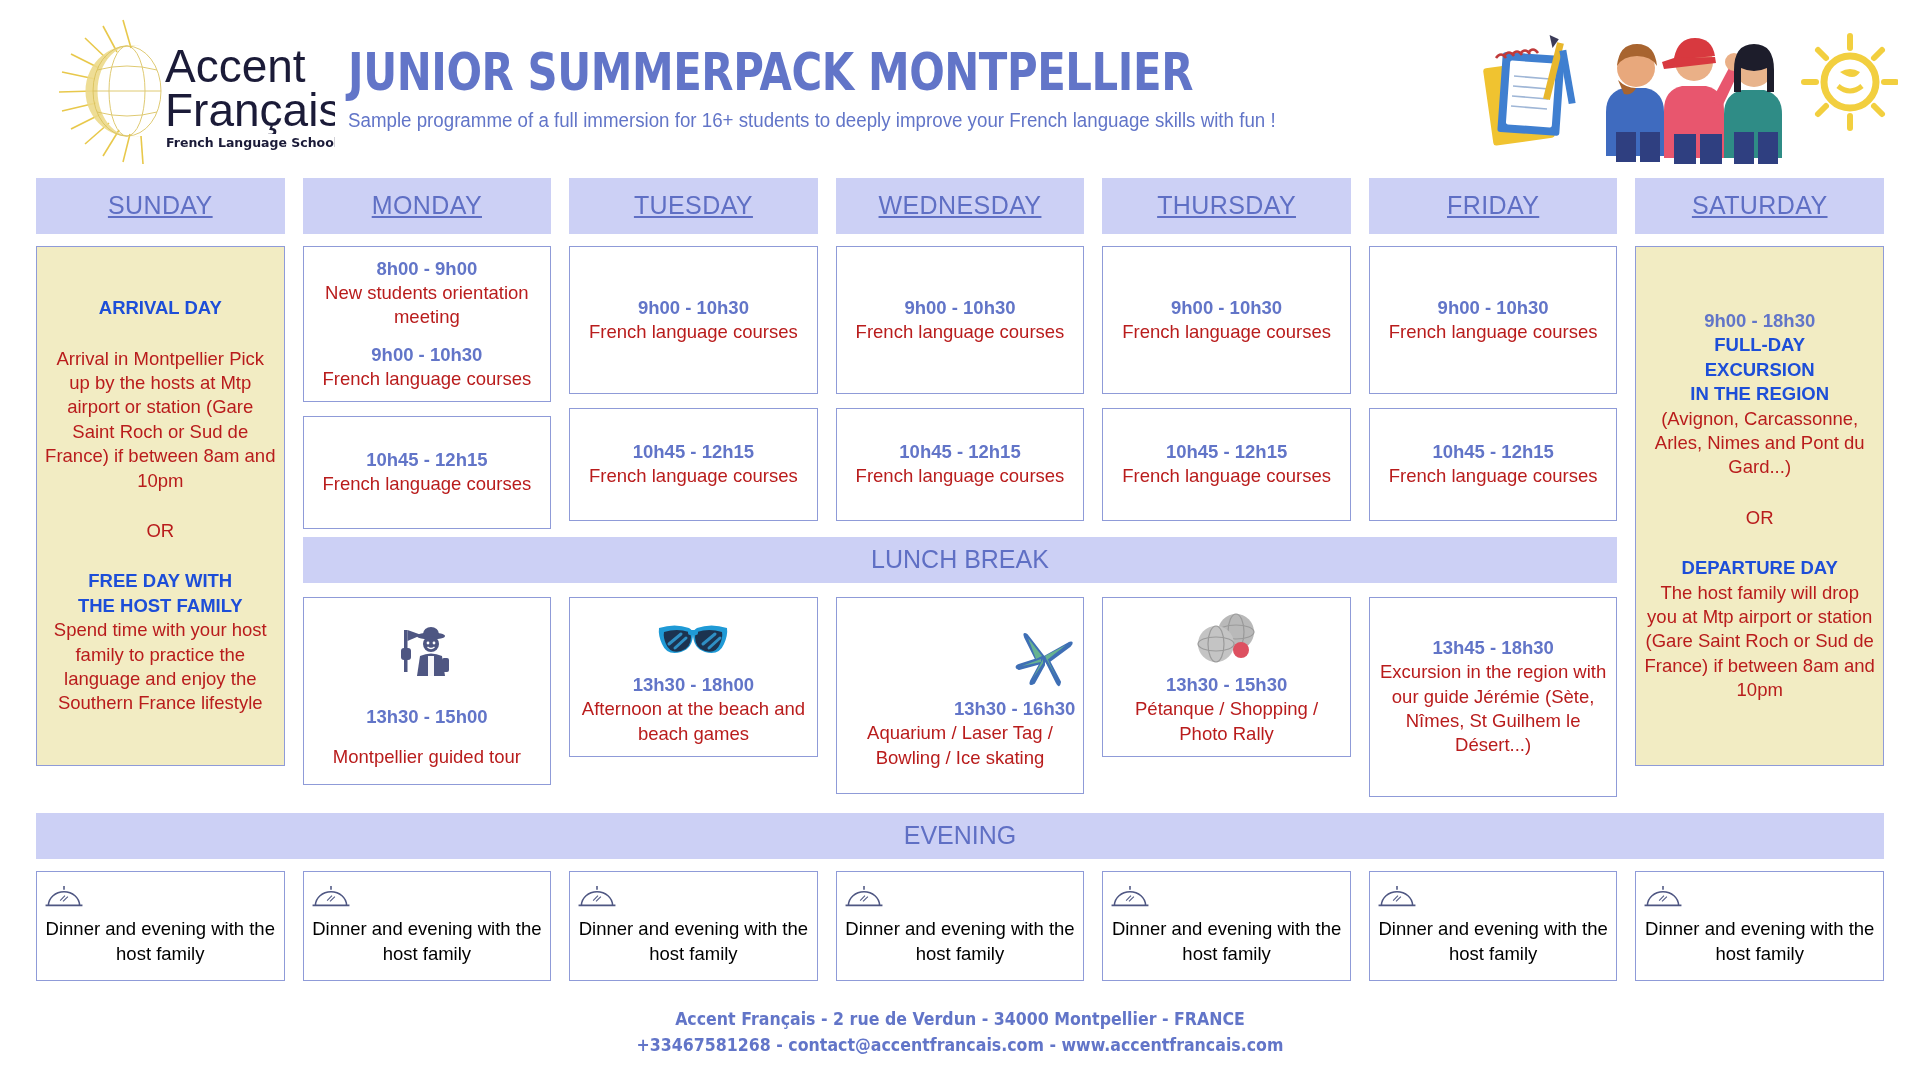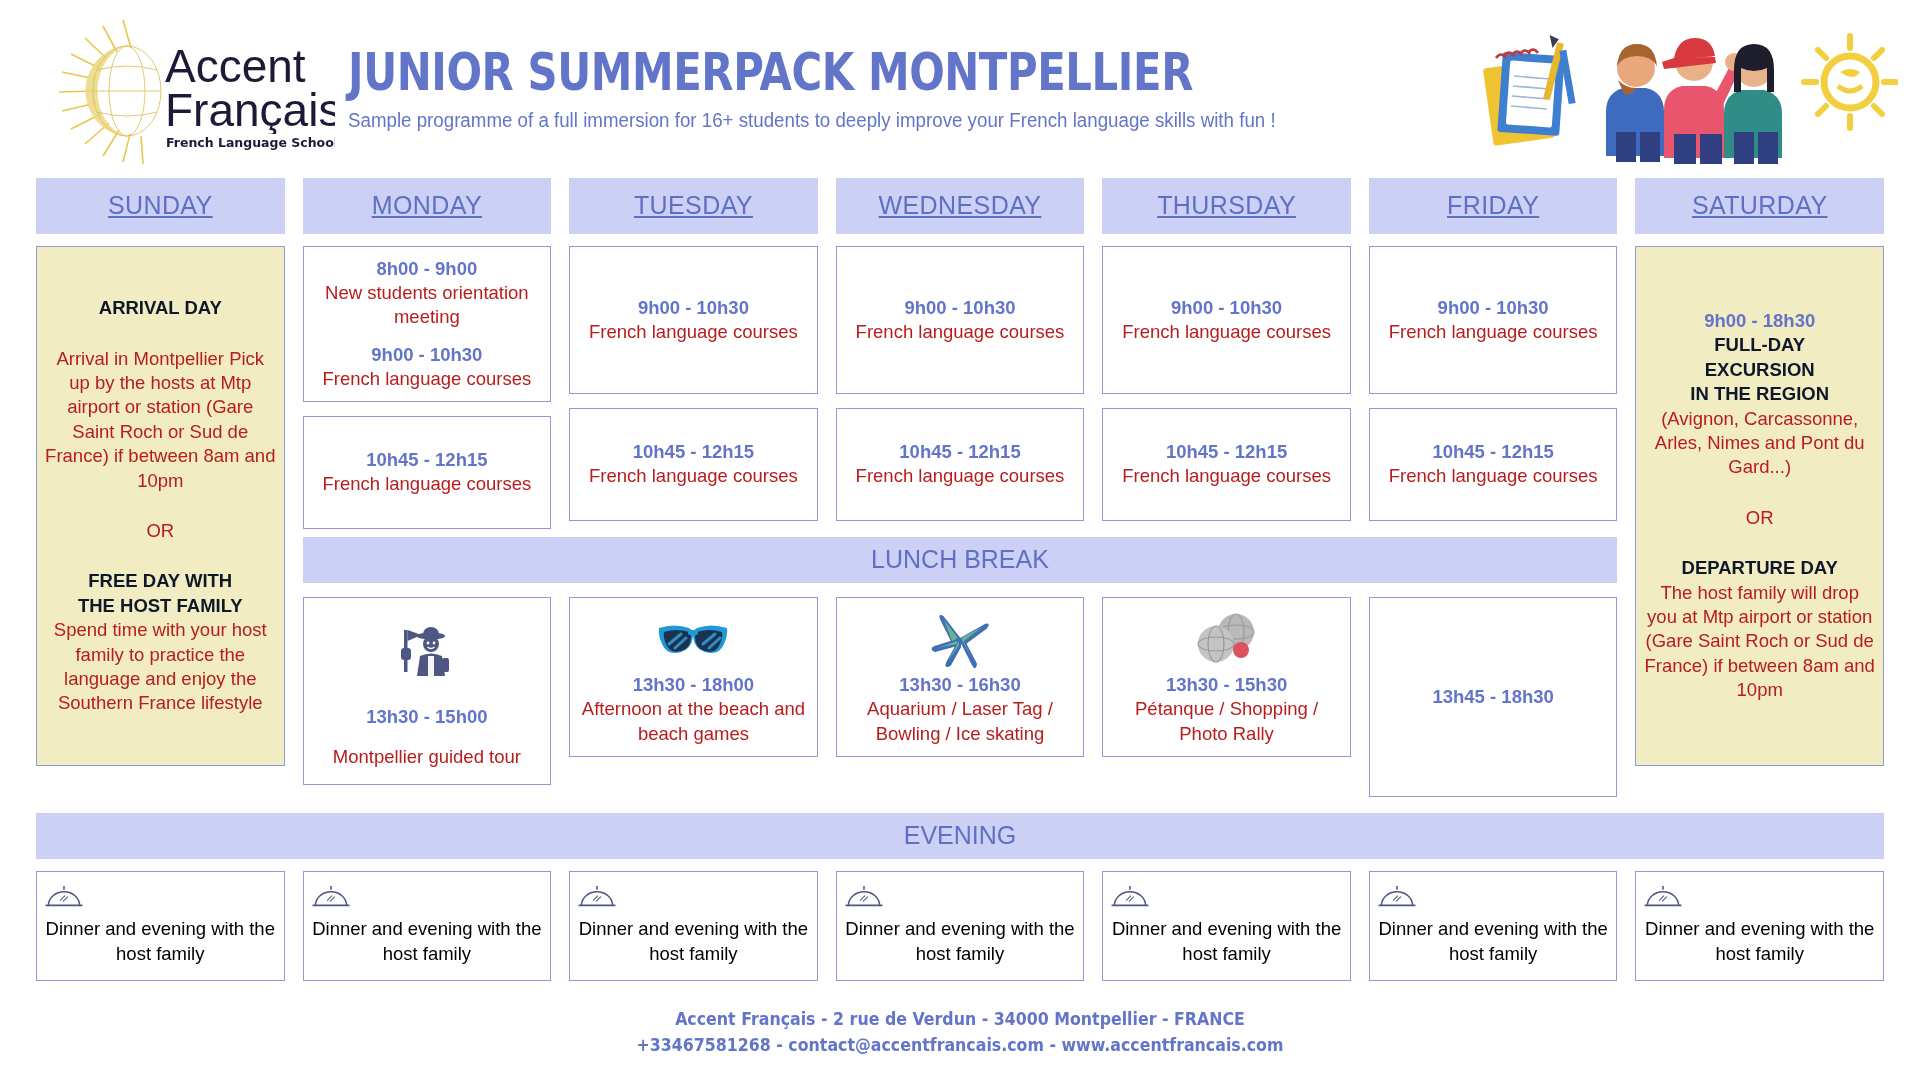--- a/index.html
+++ b/index.html
@@ -167,21 +167,21 @@
     text-align: center;
     color: #6275c8;
     font-family: "DejaVu Sans", sans-serif;
     font-weight: bold;
     font-size: 17px;
     line-height: 1.5;
     transform: scaleX(0.93);
   }
 
   .strong-blue {
-    color: #0f172a;
+    color: #1d4ed8;
     font-weight: bold;
   }
 </style>
 </head>
 <body>
 
 <div class="header">
 
   <div class="logo-block">
     <svg class="logo-svg" width="290" height="158" viewBox="0 0 290 158">
@@ -431,21 +431,21 @@
               <line x1="20" y1="30" x2="31" y2="20"></line>
             <line x1="48" y1="26" x2="60" y2="16"></line>
               <line x1="54" y1="30" x2="65" y2="20"></line>
           </g>
         </svg>
       </div>
       <div class="time">13h30 - 18h00</div>
       <div class="desc">Afternoon at the beach and beach games</div>
     </div>
 
-    <div class="cell" style="height:160px;">
+    <div class="cell" style="height:197px;align-items:flex-end;">
       <div class="icon-wrap">
         <svg width="62" height="62" viewBox="0 0 62 62">
           <g fill="#3f6fb5" stroke="#3f6fb5" stroke-width="2" stroke-linejoin="round">
             <path d="M31 30 L14 8 q-4 -3 -2 2 L24 34 z"></path>
             <path d="M31 30 L56 16 q5 -2 1 3 L34 36 z"></path>
             <path d="M31 30 L18 54 q-2 5 3 2 L31 38 z"></path>
             <path d="M31 30 L44 56 q2 5 3 -1 L36 34 z"></path>
             <path d="M31 30 L6 38 q-5 2 0 4 L28 36 z"></path>
           </g>
           <g fill="#6fbf8a" opacity="0.85">
@@ -477,20 +477,21 @@
           </g>
           <circle cx="47" cy="38" r="8" fill="#dd5060"></circle>
         </svg>
       </div>
       <div class="time">13h30 - 15h30</div>
       <div class="desc">Pétanque / Shopping / Photo Rally</div>
     </div>
 
     <div class="cell" style="height:200px;">
       <div class="time">13h45 - 18h30</div>
+      <div class="desc">Excursion in the region with our guide Jérémie (Sète, Nîmes, St Guilhem le Désert...)</div>
     </div>
 
     <div></div>
   </div>
 
   <div class="band" style="margin-top:16px;">EVENING</div>
 
   <div class="row" style="margin-top:12px;">
     <div class="dinner-cell">
       <svg class="dinner-icon" width="42" height="28" viewBox="0 0 42 28">

